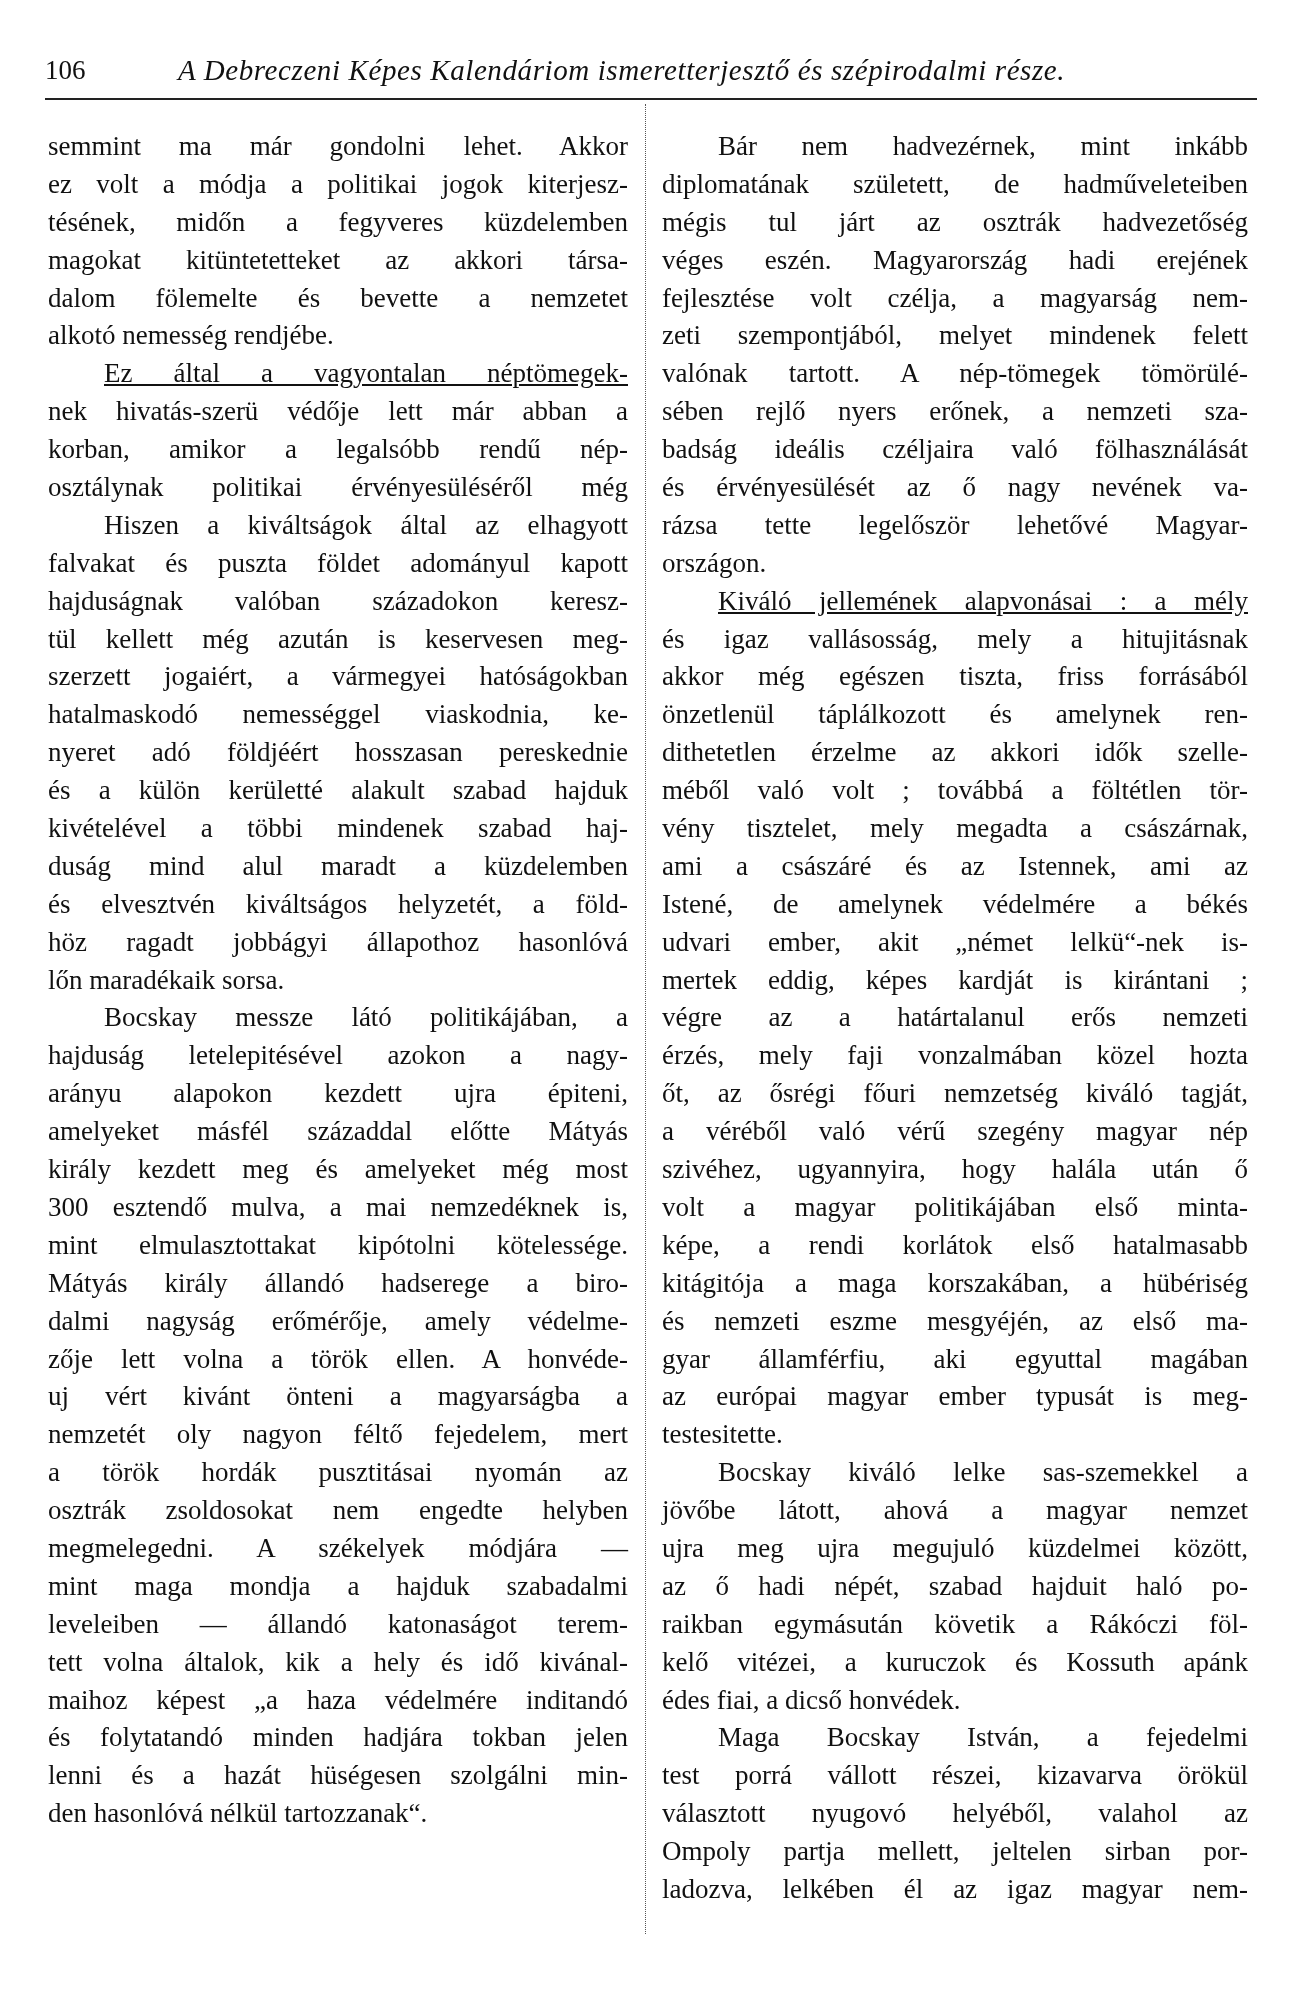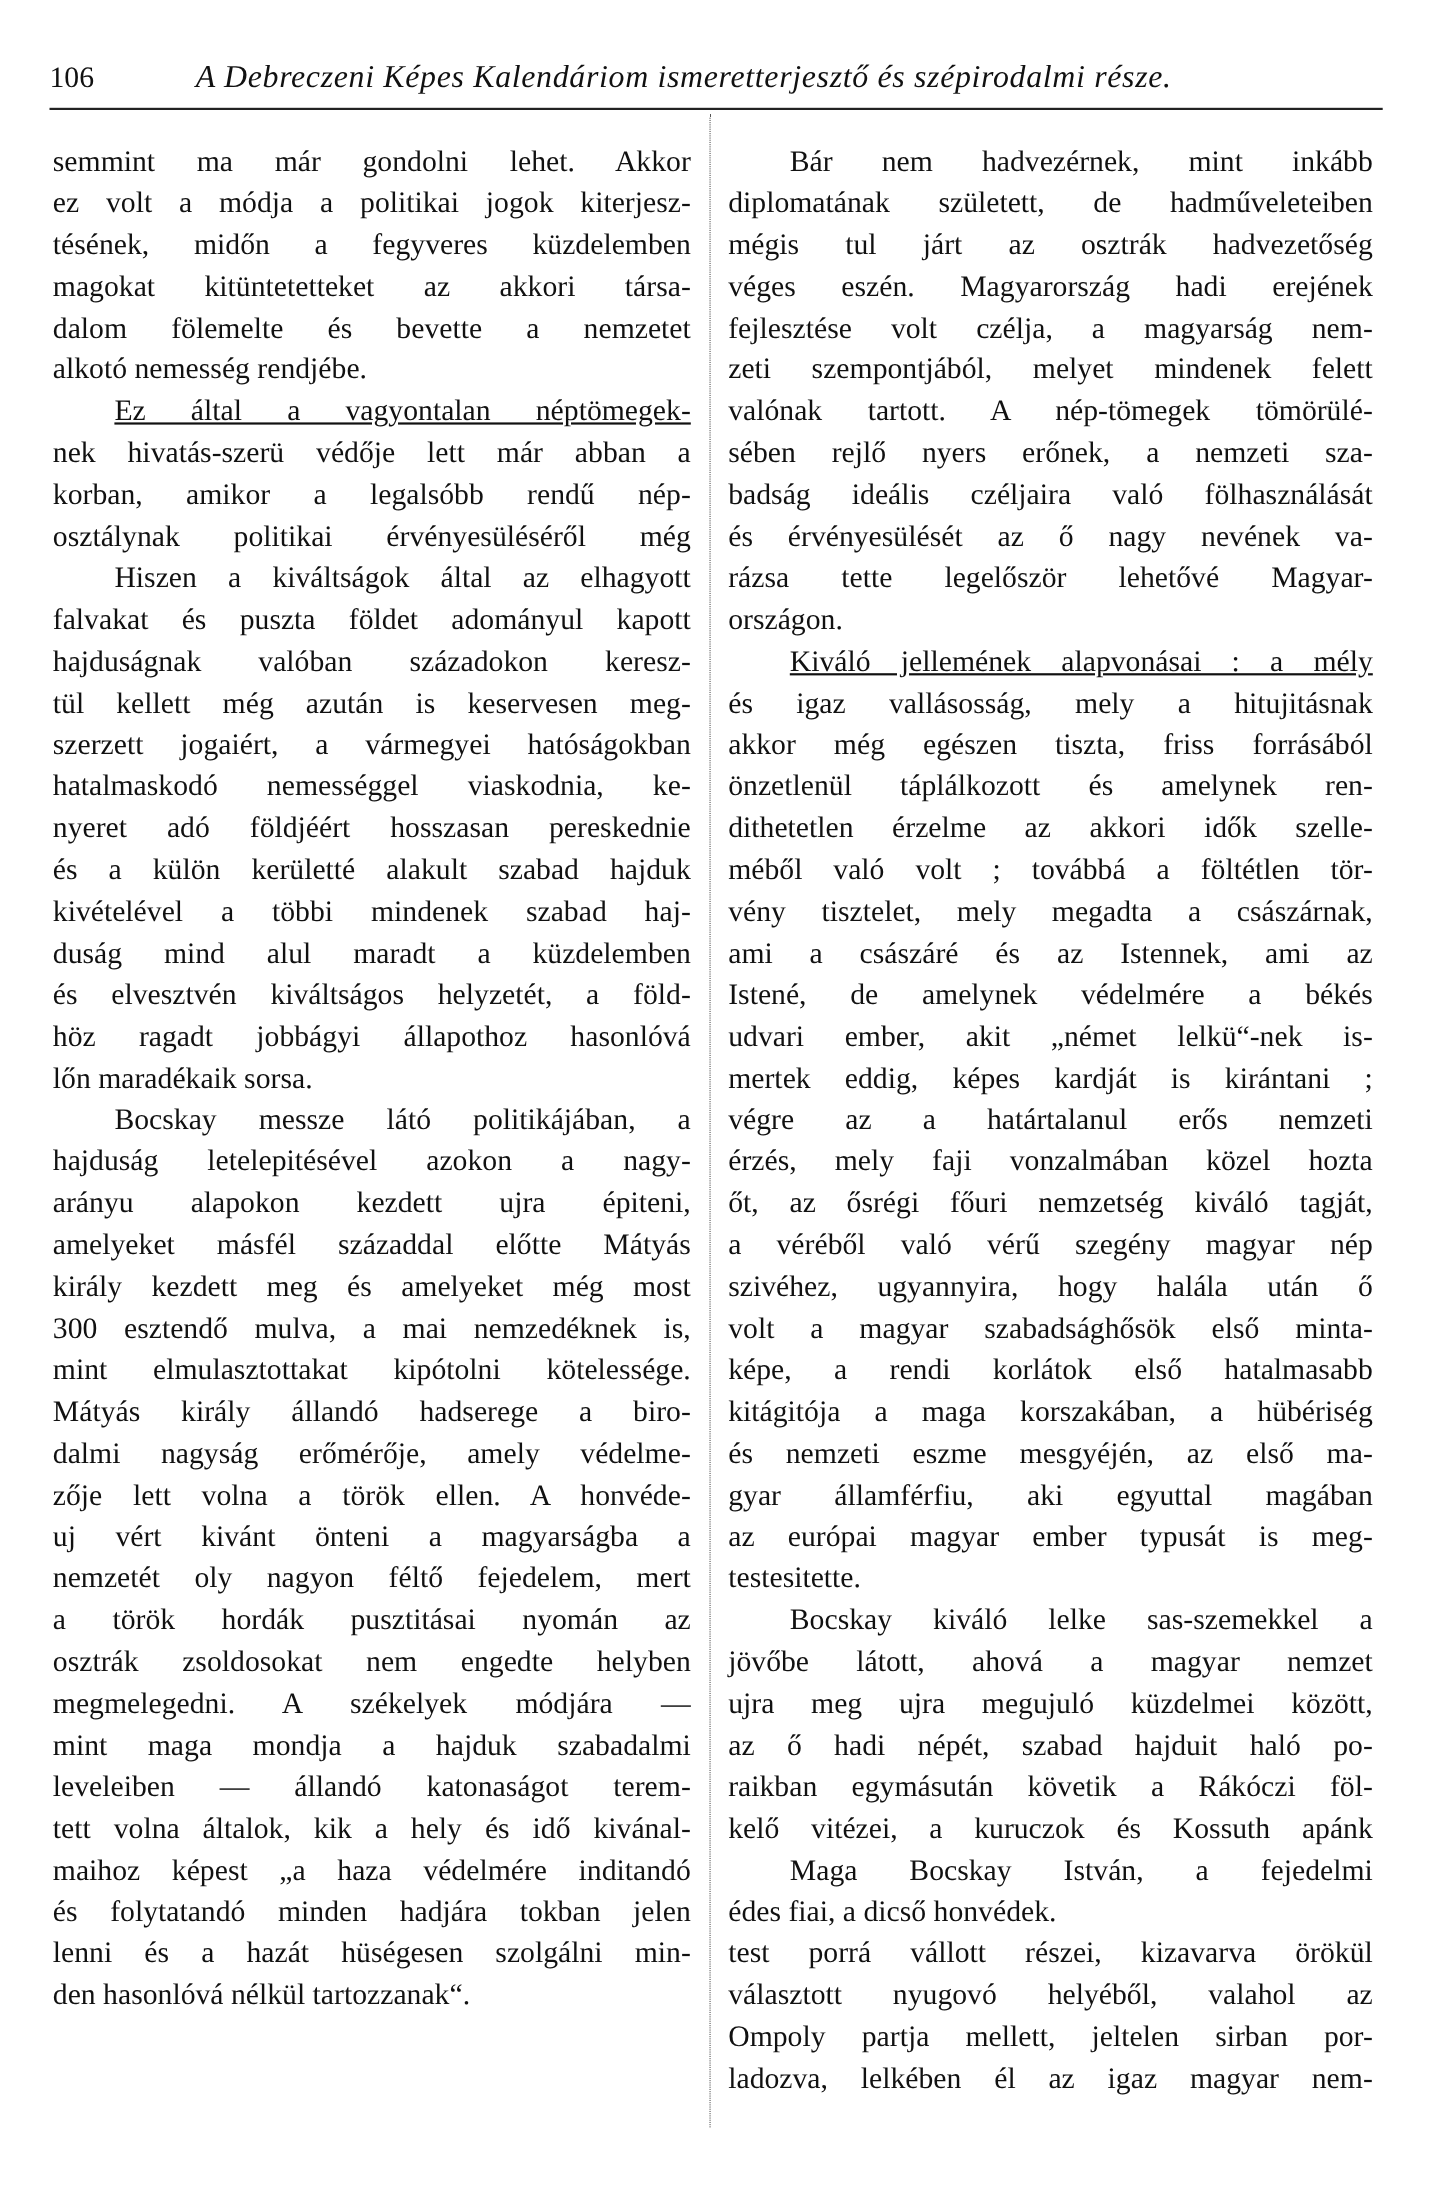--- a/index.html
+++ b/index.html
@@ -100,32 +100,32 @@
     <span class="line" style="word-spacing: 0px;">vény tisztelet, mely megadta a császárnak,</span>
     <span class="line" style="word-spacing: 0px;">ami a császáré és az Istennek, ami az</span>
     <span class="line" style="word-spacing: 0px;">Istené, de amelynek védelmére a békés</span>
     <span class="line" style="word-spacing: 0px;">udvari ember, akit „német lelkü“-nek is-</span>
     <span class="line" style="word-spacing: 0px;">mertek eddig, képes kardját is kirántani ;</span>
     <span class="line" style="word-spacing: 0px;">végre az a határtalanul erős nemzeti</span>
     <span class="line" style="word-spacing: 0px;">érzés, mely faji vonzalmában közel hozta</span>
     <span class="line" style="word-spacing: 0px;">őt, az ősrégi főuri nemzetség kiváló tagját,</span>
     <span class="line" style="word-spacing: 0px;">a véréből való vérű szegény magyar nép</span>
     <span class="line" style="word-spacing: 0px;">szivéhez, ugyannyira, hogy halála után ő</span>
-    <span class="line" style="word-spacing: 0px;">volt a magyar szabadsághősök első minta-</span>
+    <span class="line" style="word-spacing: 0px;">volt a magyar politikájában első minta-</span>
     <span class="line" style="word-spacing: 0px;">képe, a rendi korlátok első hatalmasabb</span>
     <span class="line" style="word-spacing: 0px;">kitágitója a maga korszakában, a hübériség</span>
     <span class="line" style="word-spacing: 0px;">és nemzeti eszme mesgyéjén, az első ma-</span>
     <span class="line" style="word-spacing: 0px;">gyar államférfiu, aki egyuttal magában</span>
     <span class="line" style="word-spacing: 0px;">az európai magyar ember typusát is meg-</span>
     <span class="line last">testesitette.</span>
     <span class="line indent" style="word-spacing: 0px;">Bocskay kiváló lelke sas-szemekkel a</span>
     <span class="line" style="word-spacing: 0px;">jövőbe látott, ahová a magyar nemzet</span>
     <span class="line" style="word-spacing: 0px;">ujra meg ujra megujuló küzdelmei között,</span>
     <span class="line" style="word-spacing: 0px;">az ő hadi népét, szabad hajduit haló po-</span>
     <span class="line" style="word-spacing: 0px;">raikban egymásután követik a Rákóczi föl-</span>
     <span class="line" style="word-spacing: 0px;">kelő vitézei, a kuruczok és Kossuth apánk</span>
+    <span class="line last">édes fiai, a dicső honvédek.</span>
     <span class="line indent" style="word-spacing: 0px;">Maga Bocskay István, a fejedelmi</span>
-    <span class="line last">édes fiai, a dicső honvédek.</span>
     <span class="line" style="word-spacing: 0px;">test porrá vállott részei, kizavarva örökül</span>
     <span class="line" style="word-spacing: 0px;">választott nyugovó helyéből, valahol az</span>
     <span class="line" style="word-spacing: 0px;">Ompoly partja mellett, jeltelen sirban por-</span>
     <span class="line" style="word-spacing: 0px;">ladozva, lelkében él az igaz magyar nem-</span>
   </div>
 
 </body></html>

